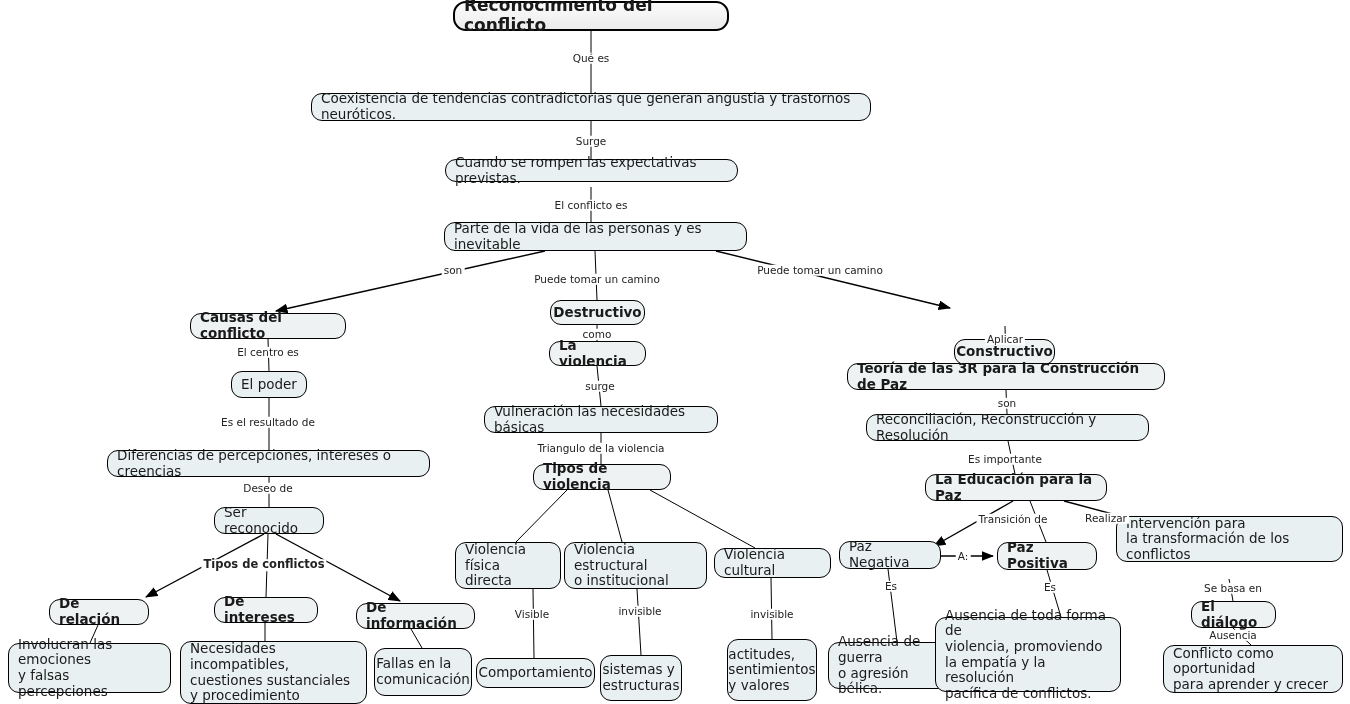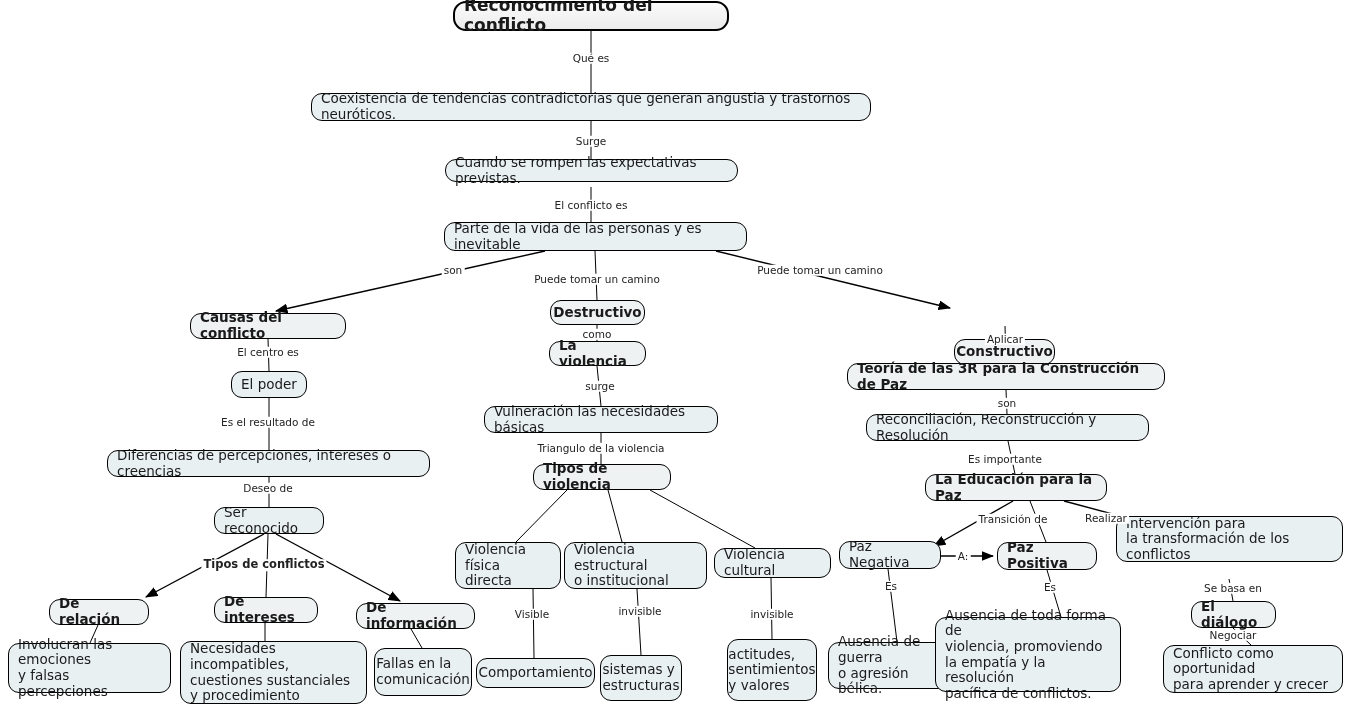--- a/index.html
+++ b/index.html
@@ -107,21 +107,21 @@
       <div class="edge-label" style="left: 772px; top: 614px;">invisible</div>
       <div class="edge-label" style="left: 1005px; top: 339px;">Aplicar</div>
       <div class="edge-label" style="left: 1007px; top: 403px;">son</div>
       <div class="edge-label" style="left: 1005px; top: 459px;">Es importante</div>
       <div class="edge-label" style="left: 1013px; top: 519px;">Transición de</div>
       <div class="edge-label" style="left: 1106px; top: 518px;">Realizar</div>
       <div class="edge-label" style="left: 963px; top: 556px;">A:</div>
       <div class="edge-label" style="left: 891px; top: 586px;">Es</div>
       <div class="edge-label" style="left: 1050px; top: 587px;">Es</div>
       <div class="edge-label" style="left: 1233px; top: 588px;">Se basa en</div>
-      <div class="edge-label" style="left: 1233px; top: 635px;">Negociar</div>
+      <div class="edge-label" style="left: 1233px; top: 635px;">Ausencia</div>
     </div>
   <div id="nodes-layer">
       <div class="node title" style="left: 453px; top: 1px; width: 276px; height: 30px;">Reconocimiento del conflicto</div>
       <div class="node" style="left: 311px; top: 93px; width: 560px; height: 28px;">Coexistencia de tendencias contradictorias que generan angustia y trastornos neuróticos.</div>
       <div class="node" style="left: 445px; top: 159px; width: 293px; height: 23px;">Cuando se rompen las expectativas previstas.</div>
       <div class="node" style="left: 444px; top: 222px; width: 303px; height: 29px;">Parte de la vida de las personas y es inevitable</div>
       <div class="node bold" style="left: 190px; top: 313px; width: 156px; height: 26px;">Causas del conflicto</div>
       <div class="node" style="left: 231px; top: 371px; width: 76px; height: 27px;">El poder</div>
       <div class="node" style="left: 107px; top: 450px; width: 323px; height: 27px;">Diferencias de percepciones, intereses o creencias</div>
       <div class="node" style="left: 214px; top: 507px; width: 110px; height: 27px;">Ser reconocido</div>

